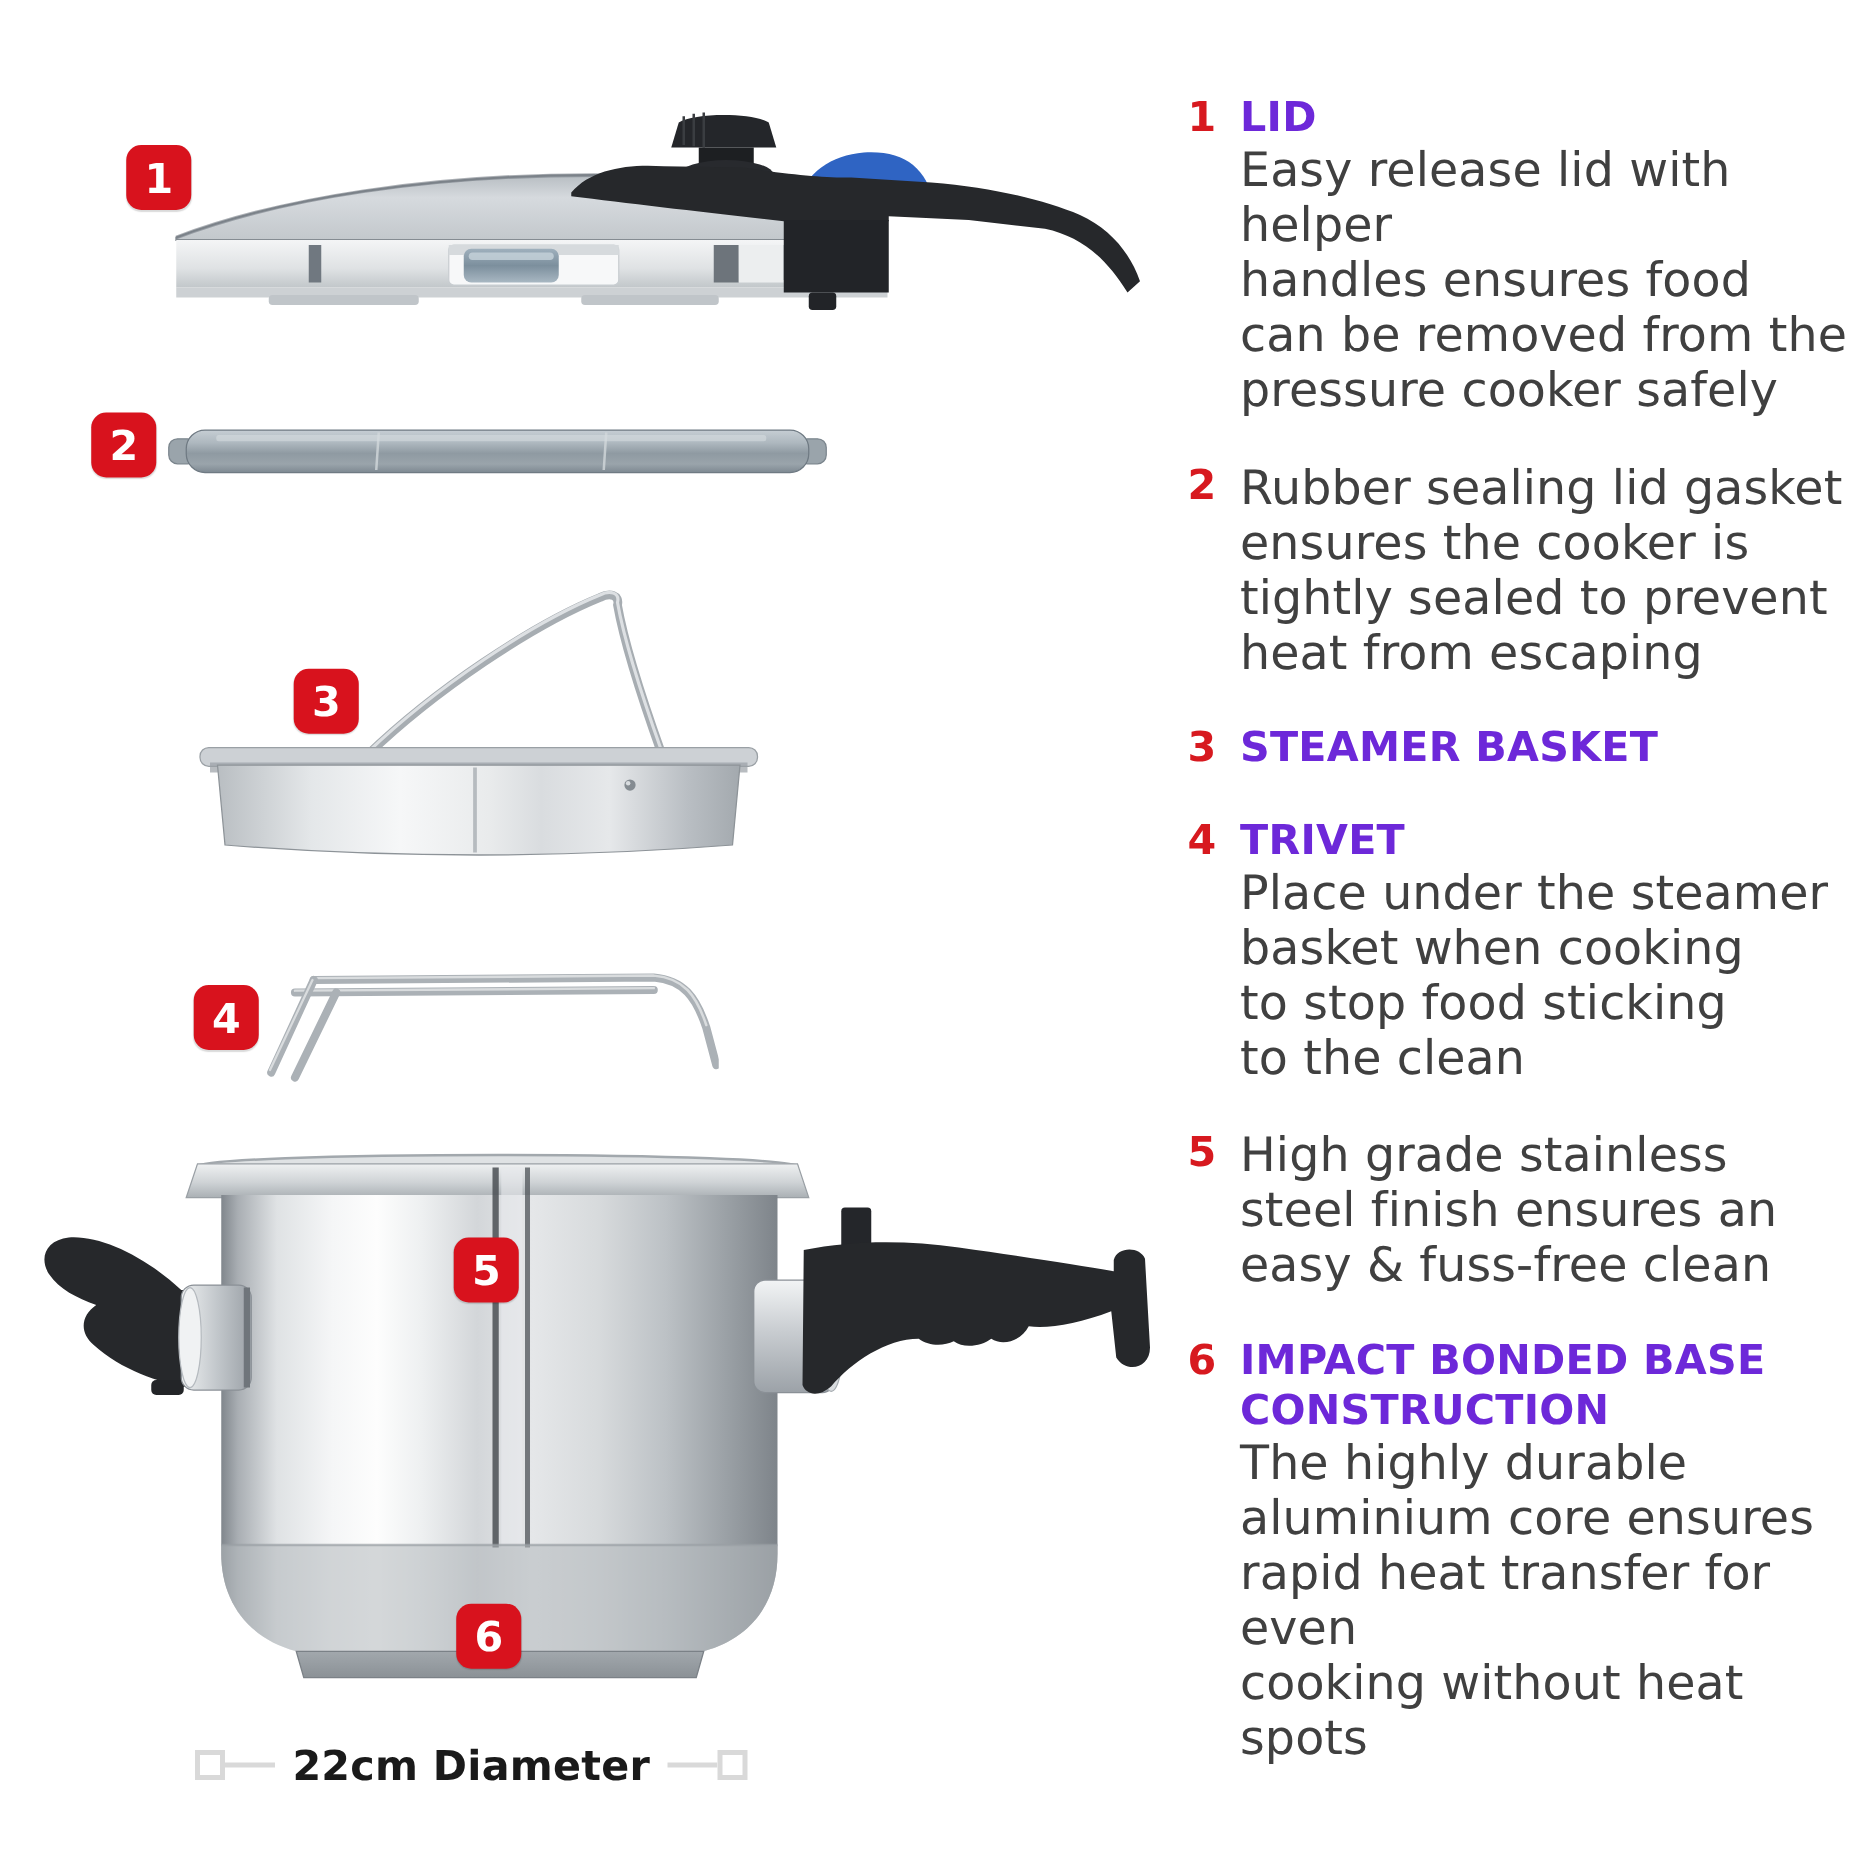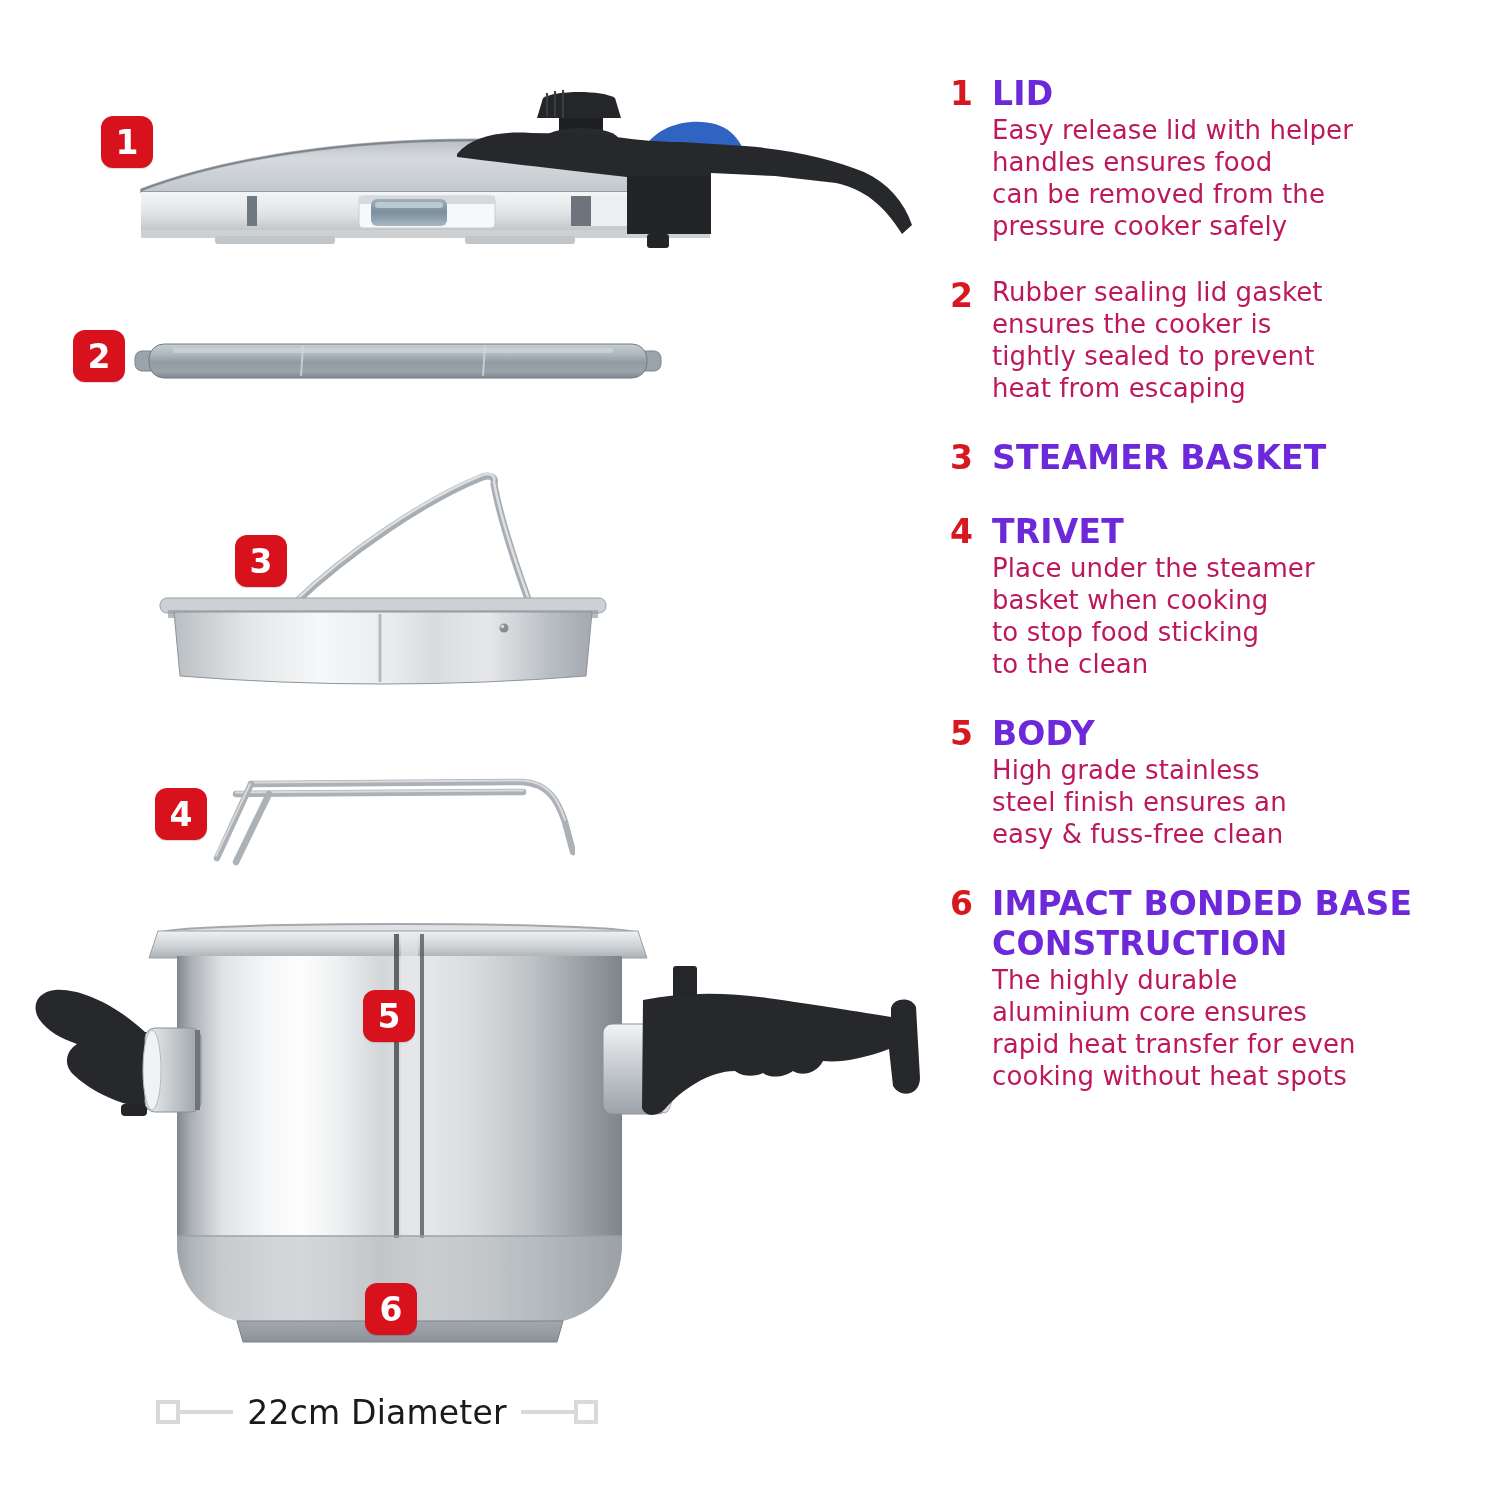--- a/index.html
+++ b/index.html
@@ -32,37 +32,37 @@
   .badge-6{left:365px;top:1283px;}
 
   
   .measure{
     position:absolute;left:156px;top:1392px;width:442px;height:40px;
     display:flex;align-items:center;
   }
   .measure .sq{width:16px;height:16px;border:4px solid #d9d9d9;background:#fff;flex:0 0 auto;}
   .measure .ln{flex:1 1 auto;height:4px;background:#d9d9d9;}
   .measure .lbl{
-    flex:0 0 auto;margin:16px 14px;font-weight:normal;font-size:33px;color:#1a1a1a;
+    flex:0 0 auto;margin:16px 14px;font-weight:bold;font-size:33px;color:#1a1a1a;
     white-space:nowrap;letter-spacing:.2px;
   }
 
   
   .parts-list{
     position:absolute;left:950px;top:74px;width:548px;
     display:flex;flex-direction:column;gap:34px;
   }
   .part-item{display:grid;grid-template-columns:42px 1fr;}
   .part-num{color:#d7191f;font-weight:bold;font-size:33px;line-height:40px;}
   .part-title{
     color:#6d28d9;font-weight:bold;font-size:33px;line-height:40px;
     letter-spacing:.2px;white-space:pre-line;
   }
   .part-desc{
-    grid-column:2;color:#be185d;font-size:26px;line-height:32px;
+    grid-column:2;color:#404040;font-size:38px;line-height:44px;
     white-space:pre-line;letter-spacing:.1px;
   }
 </style>
 </head>
 <body>
 
 <div class="canvas">
 
   <div class="part-svg svg-lid">
     <svg width="800" height="180" viewBox="0 0 800 180" aria-hidden="true">
@@ -287,21 +287,20 @@
       <span class="part-num">4</span>
       <span class="part-title">TRIVET</span>
       <span class="part-desc">Place under the steamer
 basket when cooking
 to stop food sticking
 to the clean</span>
     </div>
 
     <div class="part-item">
       <span class="part-num">5</span>
-      <span class="part-title">BODY</span>
       <span class="part-desc">High grade stainless
 steel finish ensures an
 easy &amp; fuss-free clean</span>
     </div>
 
     <div class="part-item">
       <span class="part-num">6</span>
       <span class="part-title">IMPACT BONDED BASE
 CONSTRUCTION</span>
       <span class="part-desc">The highly durable

